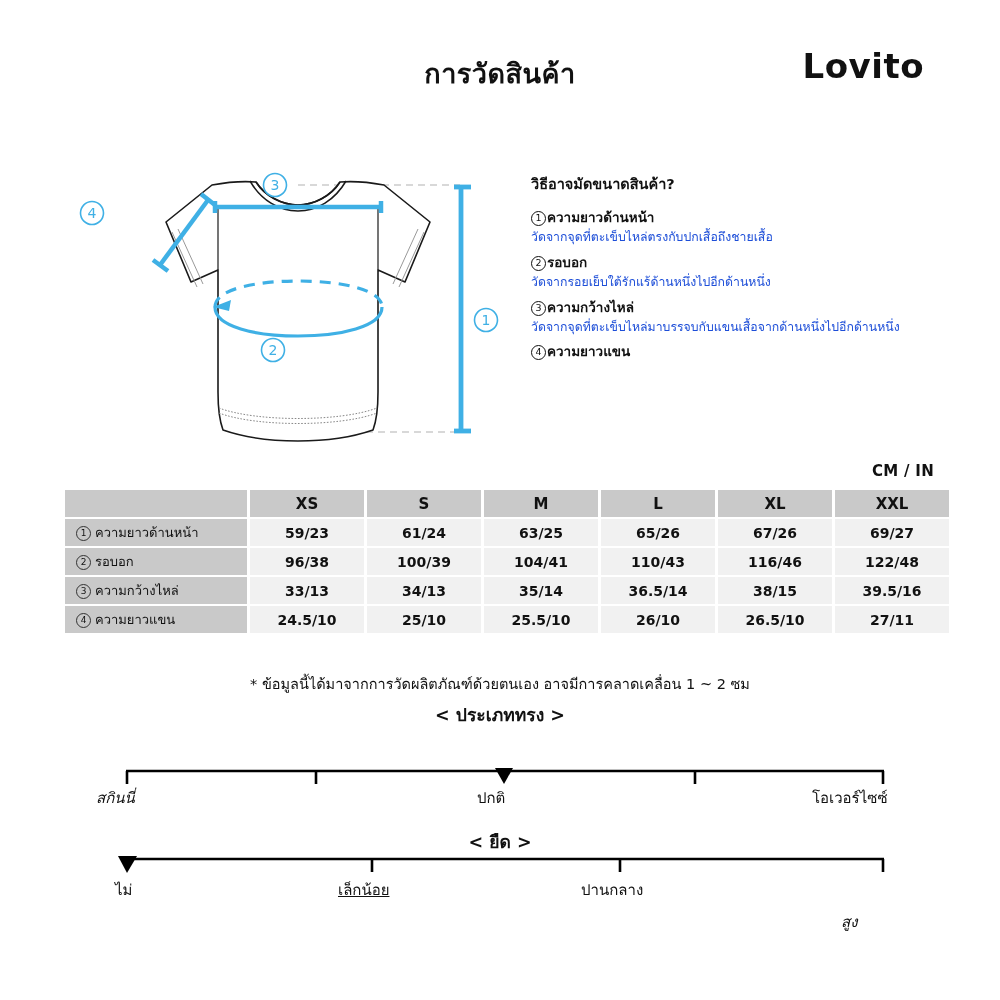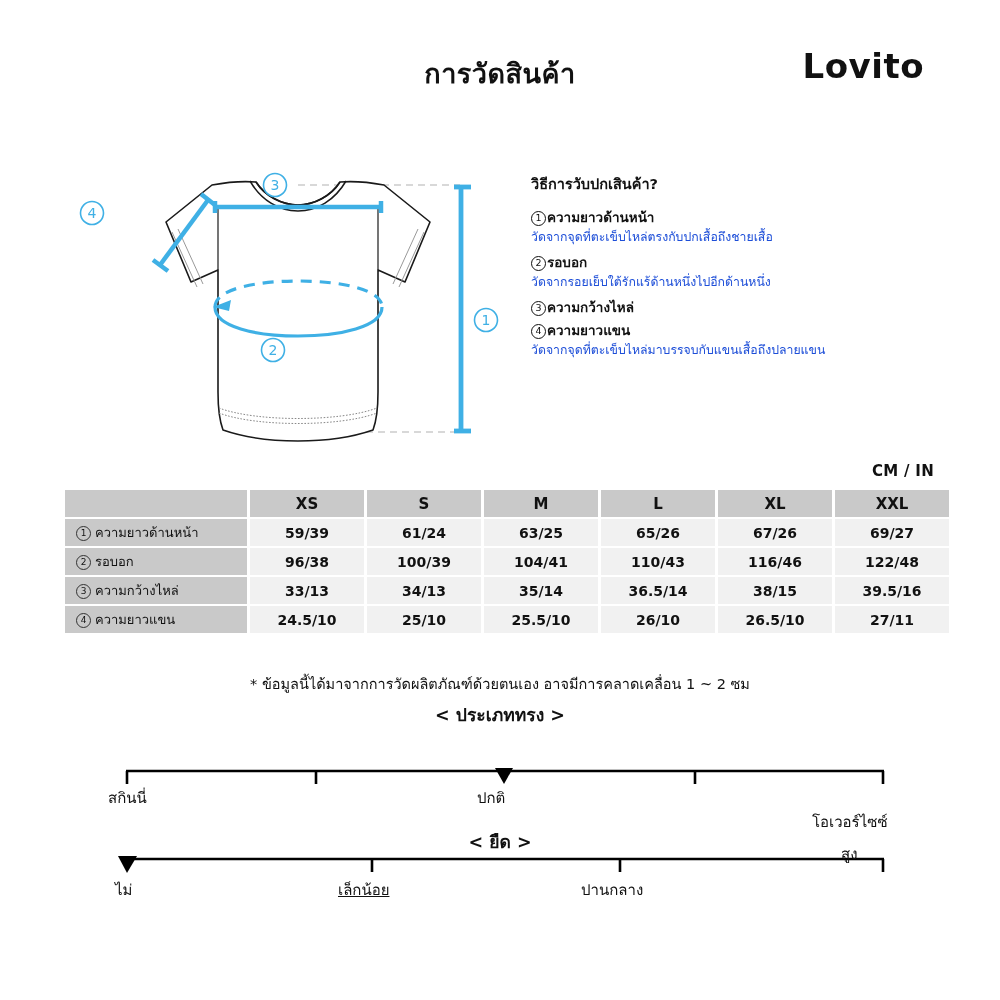--- a/index.html
+++ b/index.html
@@ -272,47 +272,47 @@
         <text x="32" y="58" text-anchor="middle" font-size="14" fill="#3FB0E5" font-family="DejaVu Sans, Liberation Sans, sans-serif">4</text>
       </g>
       <g>
         <circle cx="426" cy="160" r="11.5" fill="#ffffff" stroke="#3FB0E5" stroke-width="1.6"></circle>
         <text x="426" y="165" text-anchor="middle" font-size="14" fill="#3FB0E5" font-family="DejaVu Sans, Liberation Sans, sans-serif">1</text>
       </g>
     </svg>
   </div>
 
   <div id="instructions">
-    <div class="instr-title">วิธีการวับปกเสินค้า?</div>
+    <div class="instr-title">วิธีอาจมัดขนาดสินค้า?</div>
 
     <div class="instr-item">
       <div class="instr-head">
         <span class="circ">1</span><span>ความยาวด้านหน้า</span>
       </div>
       <div class="instr-desc">วัดจากจุดที่ตะเข็บไหล่ตรงกับปกเสื้อถึงชายเสื้อ</div>
     </div>
 
     <div class="instr-item">
       <div class="instr-head">
         <span class="circ">2</span><span>รอบอก</span>
       </div>
       <div class="instr-desc">วัดจากรอยเย็บใต้รักแร้ด้านหนึ่งไปอีกด้านหนึ่ง</div>
     </div>
 
     <div class="instr-item">
       <div class="instr-head">
         <span class="circ">3</span><span>ความกว้างไหล่</span>
       </div>
+      <div class="instr-desc">วัดจากจุดที่ตะเข็บไหล่มาบรรจบกับแขนเสื้อจากด้านหนึ่งไปอีกด้านหนึ่ง</div>
     </div>
 
     <div class="instr-item">
       <div class="instr-head">
         <span class="circ">4</span><span>ความยาวแขน</span>
       </div>
-      <div class="instr-desc">วัดจากจุดที่ตะเข็บไหล่มาบรรจบกับแขนเสื้อถึงปลายแขน</div>
     </div>
   </div>
 
   <div id="units-label">CM / IN</div>
 
   <table id="size-table">
     <colgroup>
       <col class="lbl">
         <col class="sz">
         <col class="sz">
@@ -330,21 +330,21 @@
         <th class="sizehead">L</th>
         <th class="sizehead">XL</th>
         <th class="sizehead">XXL</th>
       </tr>
     </thead>
     <tbody>
       <tr>
         <td class="rowlabel">
           <span class="circ">1</span><span>ความยาวด้านหน้า</span>
         </td>
-        <td class="val">59/39</td>
+        <td class="val">59/23</td>
         <td class="val">61/24</td>
         <td class="val">63/25</td>
         <td class="val">65/26</td>
         <td class="val">67/26</td>
         <td class="val">69/27</td>
       </tr>
       <tr>
         <td class="rowlabel">
           <span class="circ">2</span><span>รอบอก</span>
         </td>
@@ -386,32 +386,32 @@
   <svg class="scale-svg" id="fit-scale-svg" width="1000" height="30" xmlns="http://www.w3.org/2000/svg">
     <g stroke="#000000" stroke-width="2.6" fill="none">
       <line x1="126" y1="9" x2="884" y2="9"></line>
       <line x1="127" y1="9" x2="127" y2="22"></line>
       <line x1="316" y1="9" x2="316" y2="22"></line>
       <line x1="695" y1="9" x2="695" y2="22"></line>
       <line x1="883" y1="9" x2="883" y2="22"></line>
     </g>
     <polygon points="495,6 513,6 504,22" fill="#000000"></polygon>
   </svg>
-  <div class="scale-label" style="left:108px; top:786px;">สกินนี่</div>
+  <div class="scale-label" style="left:96px; top:786px;font-style:italic;">สกินนี่</div>
   <div class="scale-label" style="left:477px; top:786px;">ปกติ</div>
-  <div class="scale-label" style="left:812px; top:786px;margin-top:24px;">โอเวอร์ไซซ์</div>
+  <div class="scale-label" style="left:812px; top:786px;">โอเวอร์ไซซ์</div>
 
   <div class="scale-title" id="stretch-scale-title">&lt; ยืด &gt;</div>
   <svg class="scale-svg" id="stretch-scale-svg" width="1000" height="30" xmlns="http://www.w3.org/2000/svg">
     <g stroke="#000000" stroke-width="2.6" fill="none">
       <line x1="126" y1="9" x2="884" y2="9"></line>
       <line x1="372" y1="9" x2="372" y2="22"></line>
       <line x1="620" y1="9" x2="620" y2="22"></line>
       <line x1="883" y1="9" x2="883" y2="22"></line>
     </g>
     <polygon points="118,6 137,6 127,23" fill="#000000"></polygon>
   </svg>
   <div class="scale-label" style="left:115px; top:878px;">ไม่</div>
   <div class="scale-label" style="left:338px; top:878px;text-decoration:underline;">เล็กน้อย</div>
   <div class="scale-label" style="left:581px; top:878px;">ปานกลาง</div>
-  <div class="scale-label" style="left:841px; top:842px;">สูง</div>
+  <div class="scale-label" style="left:841px; top:910px;font-style:italic;">สูง</div>
 
 </div>
 
 </body></html>

